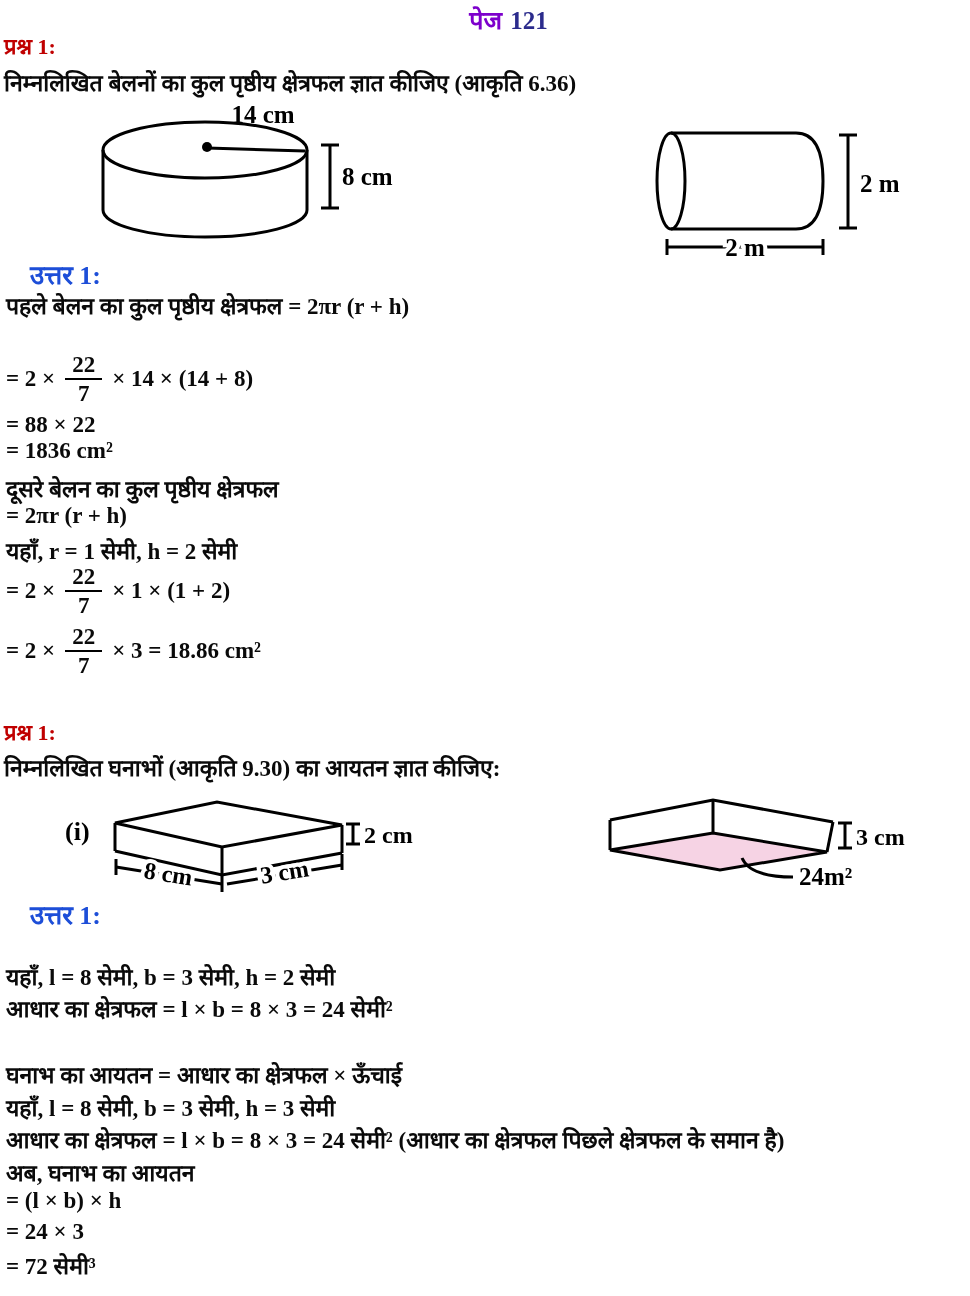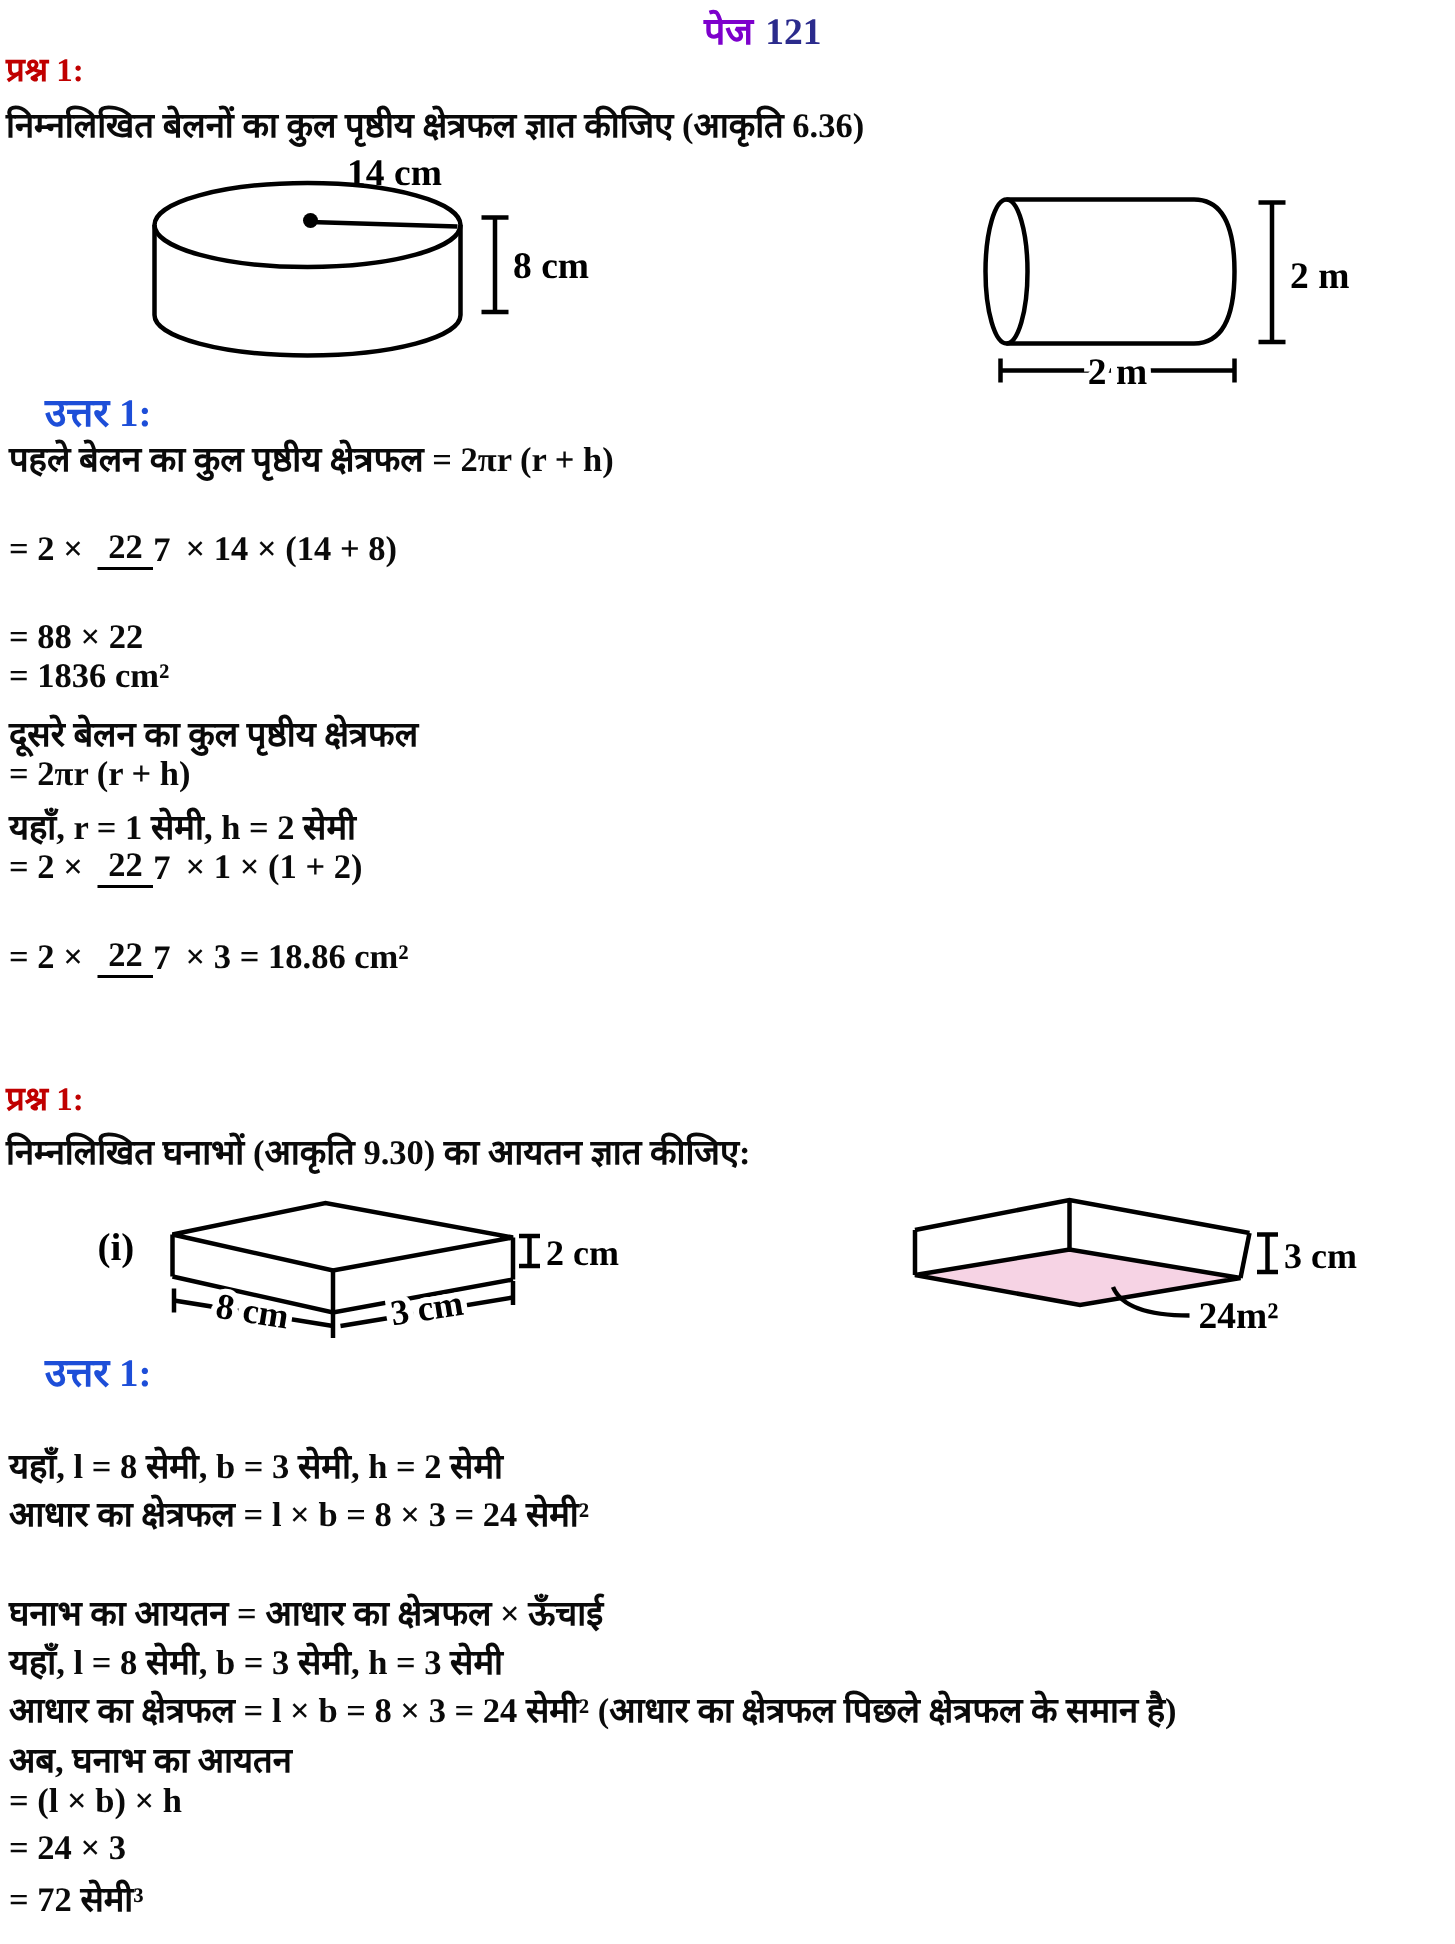--- a/index.html
+++ b/index.html
@@ -19,21 +19,21 @@
   }
   .page-header{
     position:absolute;left:0;width:100%;
     text-align:center;font-size:25px;font-weight:700;
   }
   .page-word{color:#7d00cc;}
   .page-num{color:#2b2b8c;margin-left:8px;}
   .q-label{font-size:22px;font-weight:700;color:#c00000;}
   .a-label{font-size:26px;font-weight:700;color:#1d4ed8;left:30px;}
   .frac-line{display:flex;align-items:center;gap:10px;font-weight:600;}
-  .frac{display:inline-flex;flex-direction:row;align-items:center;line-height:1.1;}
+  .frac{display:inline-flex;flex-direction:column;align-items:center;line-height:1.1;}
   .frac .num{border-bottom:2px solid #000;padding:0 7px 1px 7px;}
   .frac .den{padding-top:1px;}
   svg text{font-family:"Liberation Serif","DejaVu Serif",serif;font-weight:700;fill:#000;}
   .halo{paint-order:stroke;stroke:#ffffff;stroke-width:8px;}
 </style>
 </head>
 <body>
 
 <div class="page">
 

